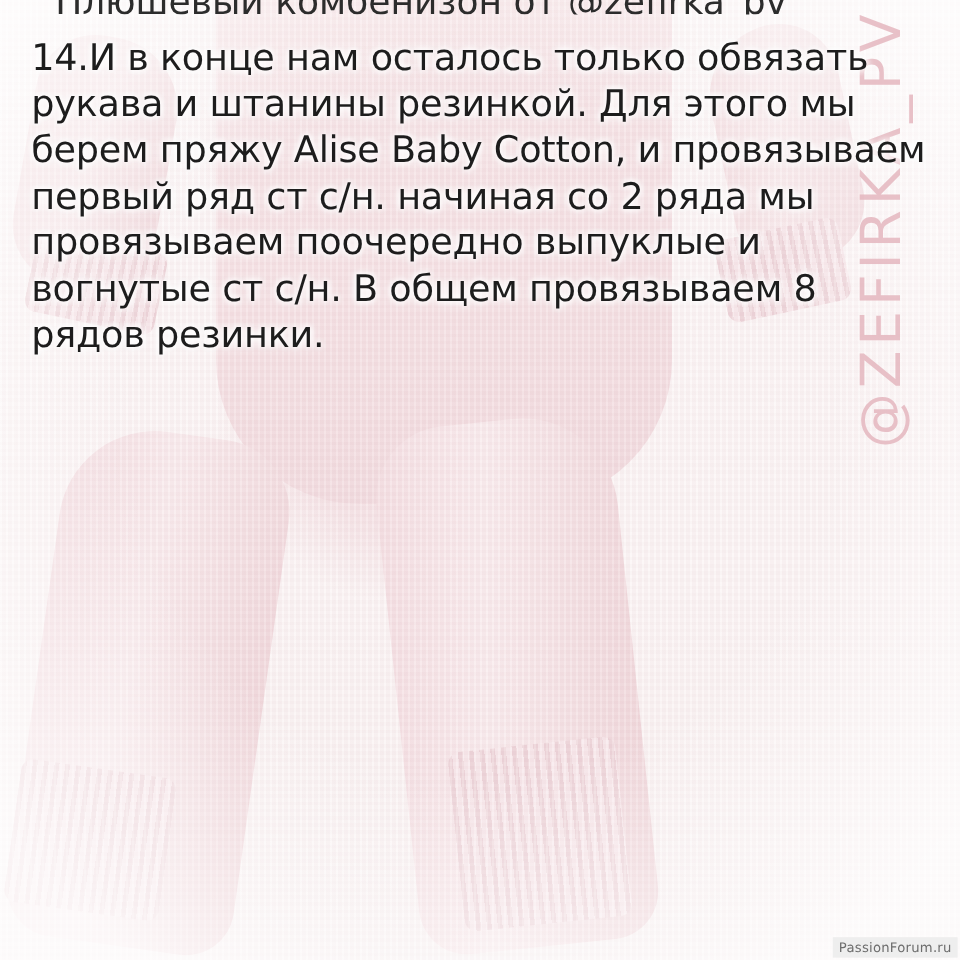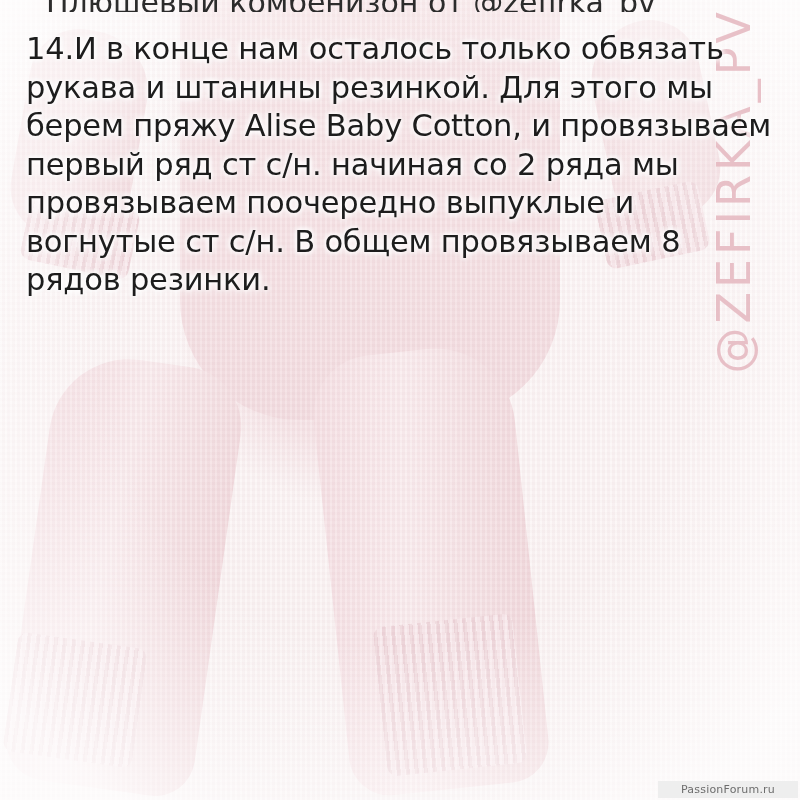--- a/index.html
+++ b/index.html
@@ -151,21 +151,21 @@
 
   
   .site-badge {
     position: absolute;
     right: 2px;
     bottom: 2px;
     background: rgba(236,236,236,0.9);
     color: #6d6d6d;
     font-size: 11px;
     line-height: 15px;
-    padding: 1px 23px;
+    padding: 1px 5px;
     letter-spacing: .2px;
     font-family: "DejaVu Sans", "Liberation Sans", sans-serif;
   }
 </style>
 </head>
 <body>
 
 <div class="page">
 
   <div class="photo">

